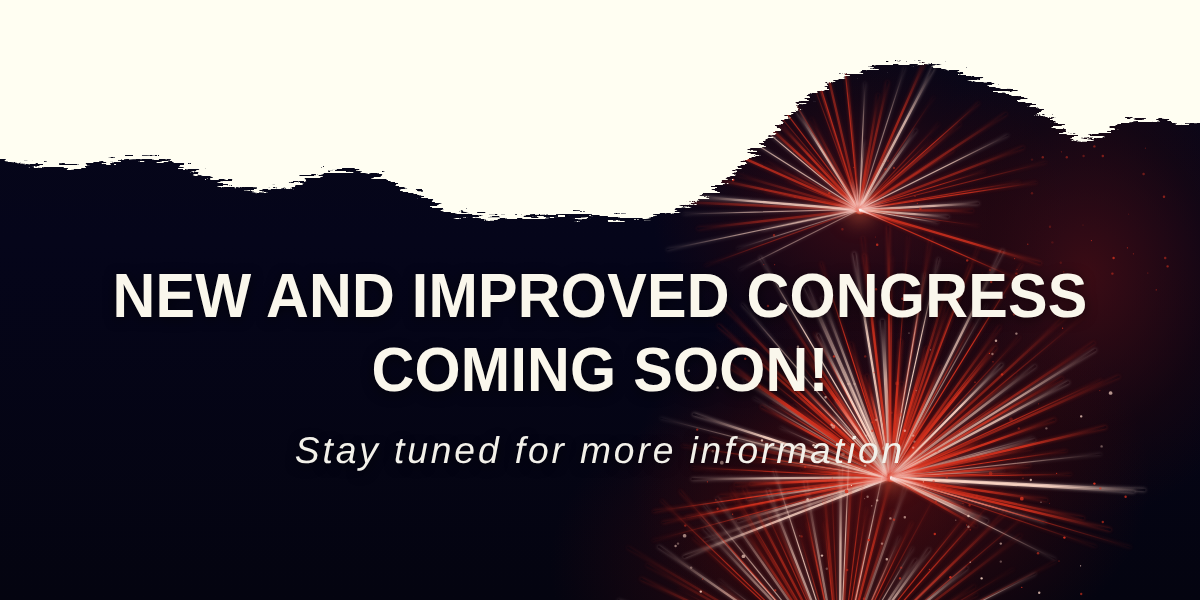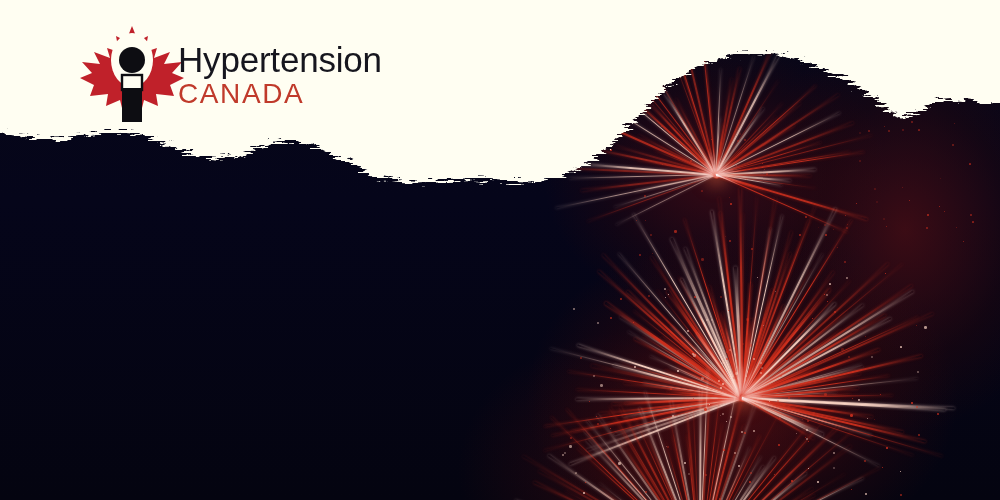--- a/index.html
+++ b/index.html
@@ -595,34 +595,20 @@
         C 272,142 260,147 248,152
         C 234,158 222,160 208,158
         C 192,156 180,150 168,145
         C 152,138 140,134 126,133
         C 110,132 98,134 86,136
         C 70,139 56,140 42,139
         C 26,138 12,134 -10,132 Z"></path>
     </svg>
   </div>
 
-  <div id="logo">
-
-    <svg class="leaf" viewBox="0 0 108 98" aria-hidden="true">
-      <path fill="#c0212a" d="
-        M54 2 L60 17 L70 12 L67 28 L79 24 L76 34 L92 28 L86 40 L104 38 L94 49
-        L106 54 L92 61 L96 72 L78 70 L80 82 L66 76 L62 92 L54 84 L46 92 L42 76
-        L28 82 L30 70 L12 72 L16 61 L2 54 L14 49 L4 38 L22 40 L16 28 L32 34
-        L29 24 L41 28 L38 12 L48 17 Z"></path>
-      <ellipse cx="54" cy="36" rx="21" ry="27" fill="#fffef2"></ellipse>
-      <circle cx="54" cy="36" r="13" fill="#0d0d12"></circle>
-      <rect x="44" y="51" width="20" height="15" fill="#fffef2" stroke="#0d0d12" stroke-width="2.4"></rect>
-      <rect x="44" y="64" width="20" height="34" fill="#0d0d12"></rect>
-    </svg>
-
-    <div class="wordmark">
-      <div class="w-top">Hypertension</div>
-      <div class="w-bot">CANADA</div>
-    </div>
+
+  <div id="copy">
+    <div class="headline">NEW AND IMPROVED CONGRESS</div>
+    <div class="headline">COMING SOON!</div>
+    <div class="subline">Stay tuned for more information</div>
   </div>
 
-
 </div>
 
 </body></html>

